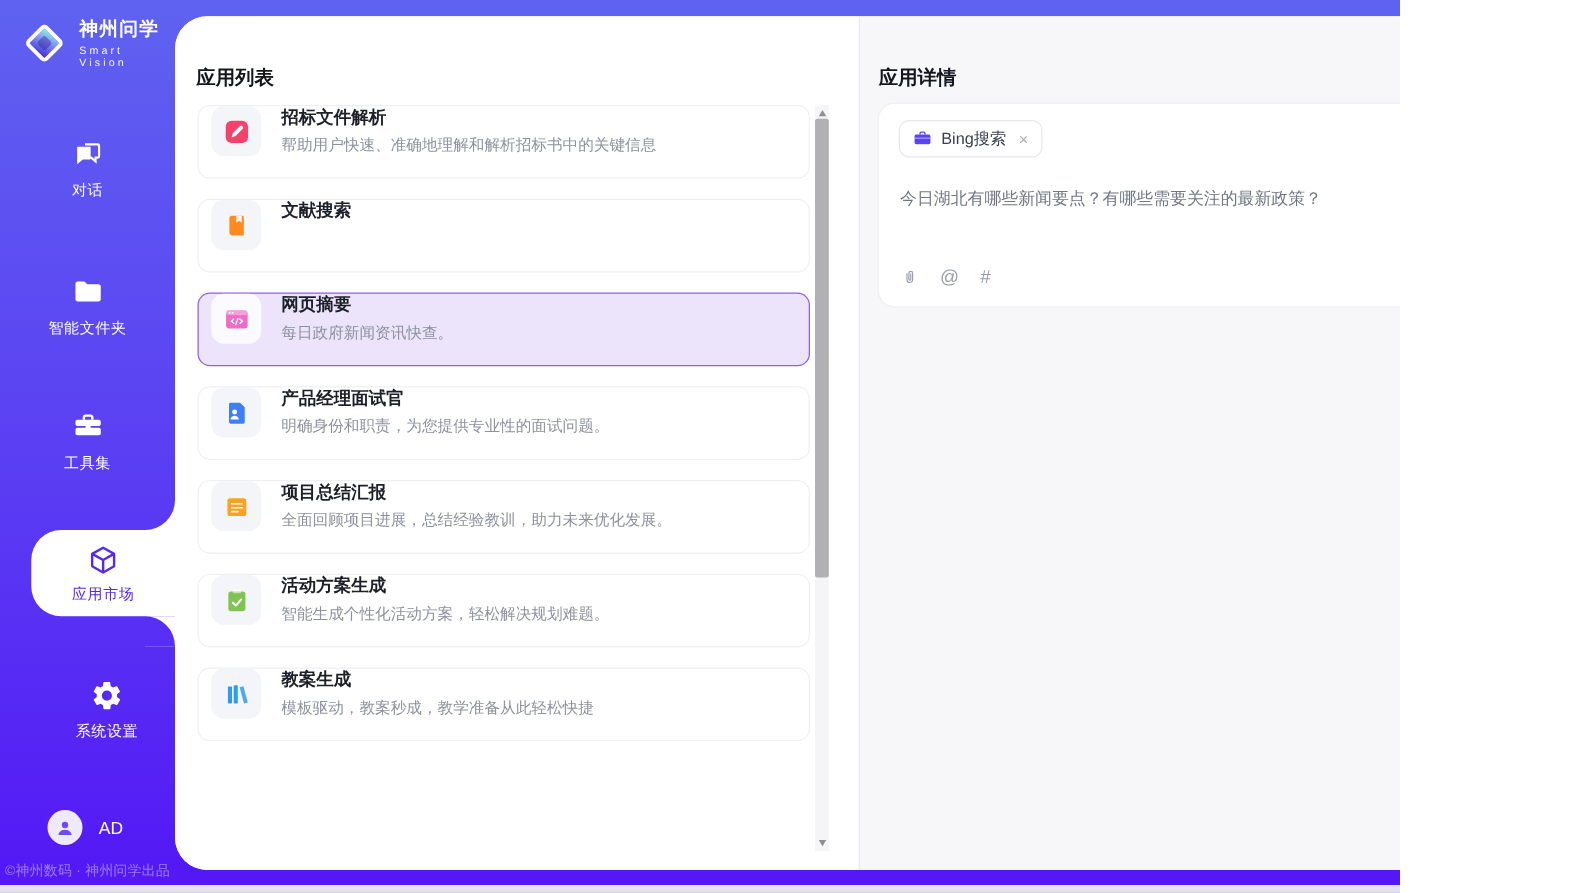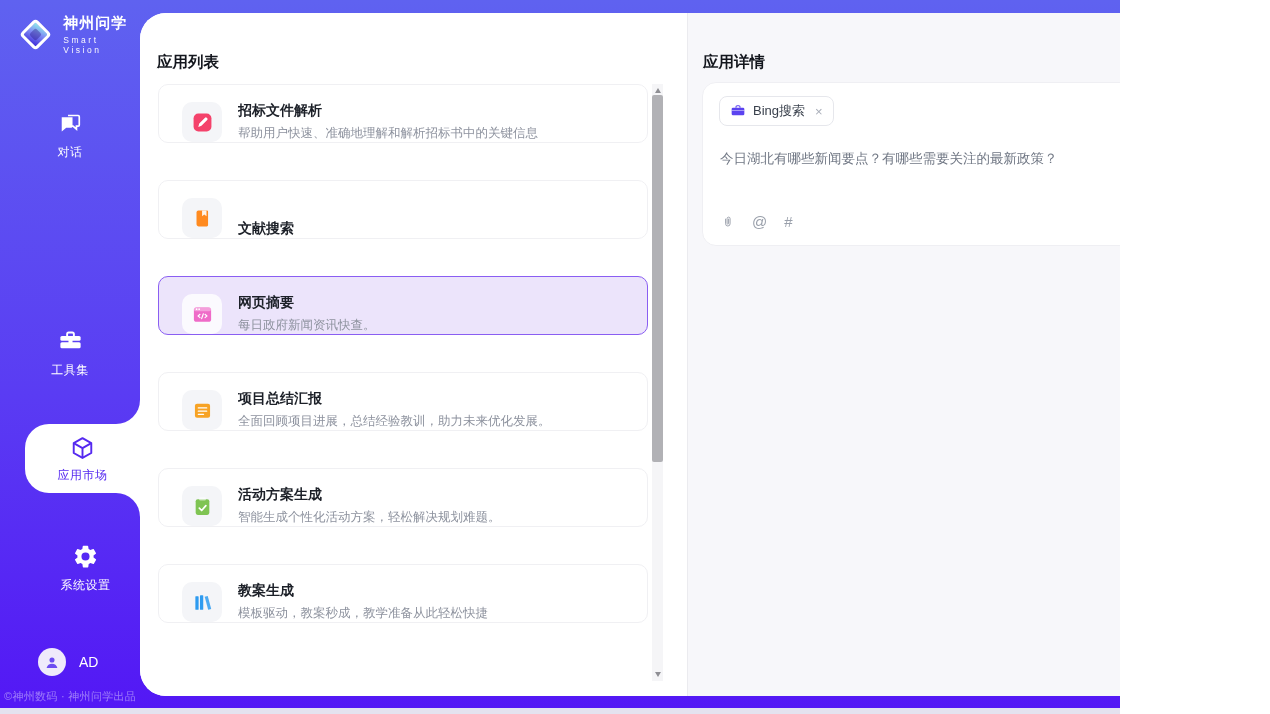--- a/index.html
+++ b/index.html
@@ -45,22 +45,22 @@
 
   
   .main { position:absolute; left:140px; top:13px; width:1112px; height:683px;
           border-radius:26px 22px 22px 26px; overflow:hidden; display:flex; background:#fff; }
   .window-bottom { position:absolute; left:0; right:0; bottom:0; height:6px; background:#E4E2EF; }
 
   
   .apps-panel { position:relative; width:547px; background:#fff; flex:none; }
   .panel-title { position:absolute; top:39px; left:17px; font-size:15.5px; font-weight:700; color:#13161d; }
   .cards { position:absolute; top:71px; left:18px; width:490px; }
-  .card { height:59px; border:1px solid #f0f0f3; border-radius:10px; margin-bottom:37px; display:flex; align-items:flex-end;
-          padding-left:23px; background:#fff; cursor:pointer; }
+  .card { height:59px; border:1px solid #f0f0f3; border-radius:10px; margin-bottom:16px; display:flex; align-items:flex-start;
+          padding-left:10px; background:#fff; cursor:pointer; }
   .tile { width:40px; height:40px; border-radius:10px; background:#f4f5f8; display:flex; align-items:center; justify-content:center; flex:none; }
   .tile svg { width:21px; height:21px; }
   .meta { margin-left:16px; overflow:hidden; white-space:nowrap; }
   .card-title { font-size:14px; font-weight:700; color:#1c2028; }
   .card-desc { font-size:12.5px; color:#8d929e; margin-top:5px; }
   .card.selected { background:#ECE4FB; border-color:#8A5EF2; }
   .card.selected .tile { background:rgba(255,255,255,.8); }
 
   
   .scrollbar { position:absolute; top:71px; right:24px; width:11px; height:597px; background:#f5f5f7; }
@@ -104,20 +104,26 @@
     </div>
 
     <div class="nav-item nav-chat">
       <svg viewBox="0 0 24 24">
         <path d="M4.2 6.5h9.6v8.2c0 .6-.4 1-1 1H8.2l-4 3.4V6.5z" fill="#fff"></path>
         <path d="M9.8 4.9h9c.6 0 1 .4 1 1v7.4c0 .6-.4 1-1 1h-1.5v2.7l-3.1-2.7h-4.4" fill="none" stroke="#fff" stroke-width="1.5"></path>
       </svg>
       <span class="nav-label">对话</span>
     </div>
 
+    <div class="nav-item nav-folder">
+      <svg viewBox="0 0 24 24">
+        <path d="M3 6.2c0-.9.7-1.6 1.6-1.6h4.8l2 2h8c.9 0 1.6.7 1.6 1.6v9c0 .9-.7 1.6-1.6 1.6H4.6c-.9 0-1.6-.7-1.6-1.6V6.2z" fill="#fff"></path>
+      </svg>
+      <span class="nav-label">智能文件夹</span>
+    </div>
 
     <div class="nav-item nav-tools">
       <svg viewBox="0 0 24 24">
         <path d="M9 7V5.4C9 4.6 9.6 4 10.4 4h3.2c.8 0 1.4.6 1.4 1.4V7" stroke="#fff" stroke-width="1.7" fill="none"></path>
         <rect x="3" y="7" width="18" height="4.4" rx="1.4" fill="#fff"></rect>
         <rect x="3" y="12.6" width="18" height="5.4" rx="1.4" fill="#fff"></rect>
         <rect x="10.2" y="10.2" width="3.6" height="3.6" rx="0.8" fill="#fff"></rect>
       </svg>
       <span class="nav-label underlined">工具集</span>
     </div>
@@ -193,20 +199,33 @@
                 <circle cx="6.8" cy="4.9" r="0.8" fill="#fff"></circle>
               <path d="M7.6 9.8L5.8 11.4l1.8 1.6M12.4 9.8l1.8 1.6-1.8 1.6M10.8 9.3l-1.6 4.6" stroke="#fff" stroke-width="1.1" fill="none" stroke-linecap="round"></path>
             </svg>
           </div>
           <div class="meta">
             <div class="card-title">网页摘要</div>
             <div class="card-desc">每日政府新闻资讯快查。</div>
           </div>
         </div>
 
+        <div class="card">
+          <div class="tile" style="color: rgb(62, 126, 247);">
+            <svg viewBox="0 0 20 20">
+              <path d="M4 3.2c0-.7.6-1.2 1.2-1.2h7.2L16 5.5v11.3c0 .7-.6 1.2-1.2 1.2H5.2c-.7 0-1.2-.6-1.2-1.2V3.2z" fill="currentColor"></path>
+              <circle cx="8.3" cy="9.2" r="1.9" fill="#fff"></circle>
+              <path d="M5 14.8c.4-1.9 1.8-2.8 3.3-2.8s2.9.9 3.3 2.8z" fill="#fff"></path>
+            </svg>
+          </div>
+          <div class="meta">
+            <div class="card-title">产品经理面试官</div>
+            <div class="card-desc">明确身份和职责，为您提供专业性的面试问题。</div>
+          </div>
+        </div>
 
         <div class="card">
           <div class="tile" style="color: rgb(247, 163, 37);">
             <svg viewBox="0 0 20 20">
               <rect x="2.8" y="3.5" width="14.4" height="13.5" rx="2" fill="currentColor"></rect>
               <path d="M6 7.6h8M6 10.6h8M6 13.6h5" stroke="#fff" stroke-width="1.2" stroke-linecap="round"></path>
             </svg>
           </div>
           <div class="meta">
             <div class="card-title">项目总结汇报</div>

